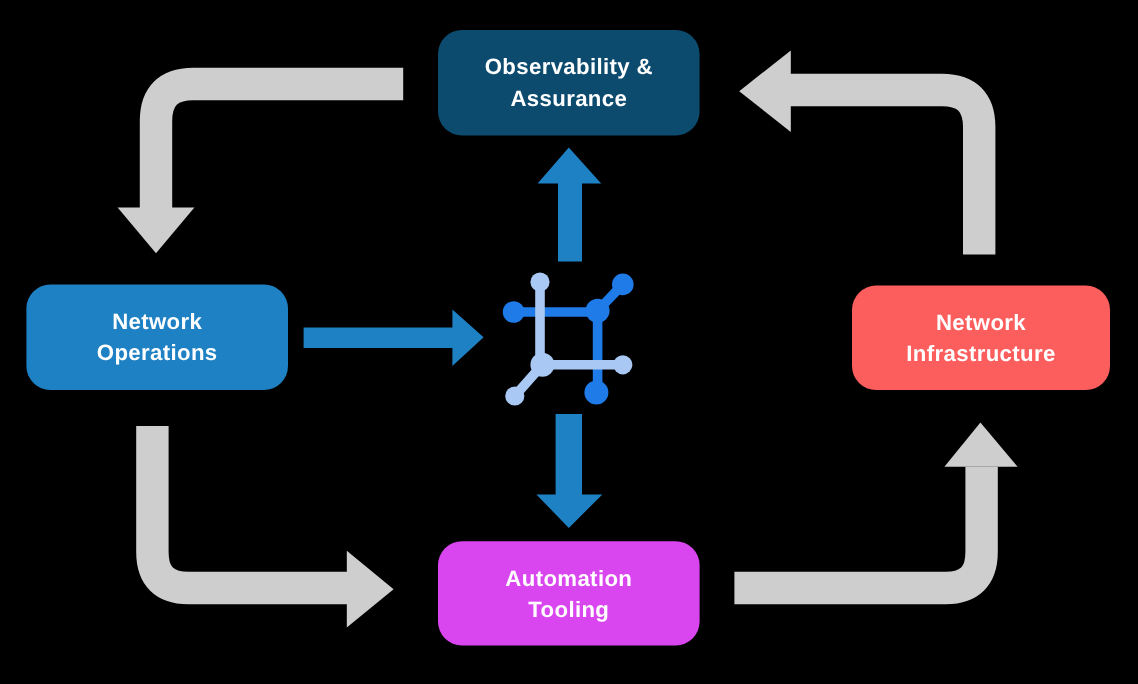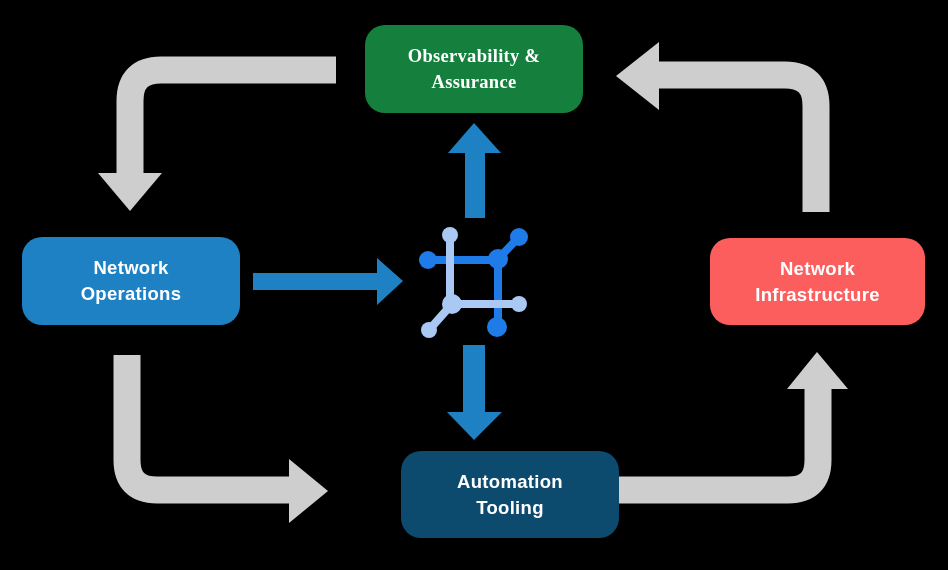--- a/index.html
+++ b/index.html
@@ -90,33 +90,33 @@
       <circle cx="519" cy="237" r="9" stroke="none" fill="#1F7BE8"></circle>
       <circle cx="498" cy="259" r="10" stroke="none" fill="#1F7BE8"></circle>
       <circle cx="497" cy="327" r="10" stroke="none" fill="#1F7BE8"></circle>
       <circle cx="450" cy="235" r="8" stroke="none" fill="#A9C8F3"></circle>
       <circle cx="519" cy="304" r="8" stroke="none" fill="#A9C8F3"></circle>
       <circle cx="452" cy="304" r="10" stroke="none" fill="#A9C8F3"></circle>
       <circle cx="429" cy="330" r="8" stroke="none" fill="#A9C8F3"></circle>
     </g>
   </svg>
 
-  <div class="node node-observability" style="background-color: #15803d; font-family: Liberation Serif, serif;">
+  <div class="node node-observability" style="background-color: #0c4a6e;">
     <span class="node-label">Observability &amp;
 Assurance</span>
   </div>
 
   <div class="node node-operations" style="background-color: rgb(30, 129, 196);">
     <span class="node-label">Network
 Operations</span>
   </div>
 
   <div class="node node-infrastructure" style="background-color: rgb(252, 93, 93);">
     <span class="node-label">Network
 Infrastructure</span>
   </div>
 
-  <div class="node node-automation" style="background-color: #0c4a6e; margin-left: 36px;">
+  <div class="node node-automation" style="background-color: #d946ef;">
     <span class="node-label">Automation
 Tooling</span>
   </div>
 
 </div>
 
 </body></html>

